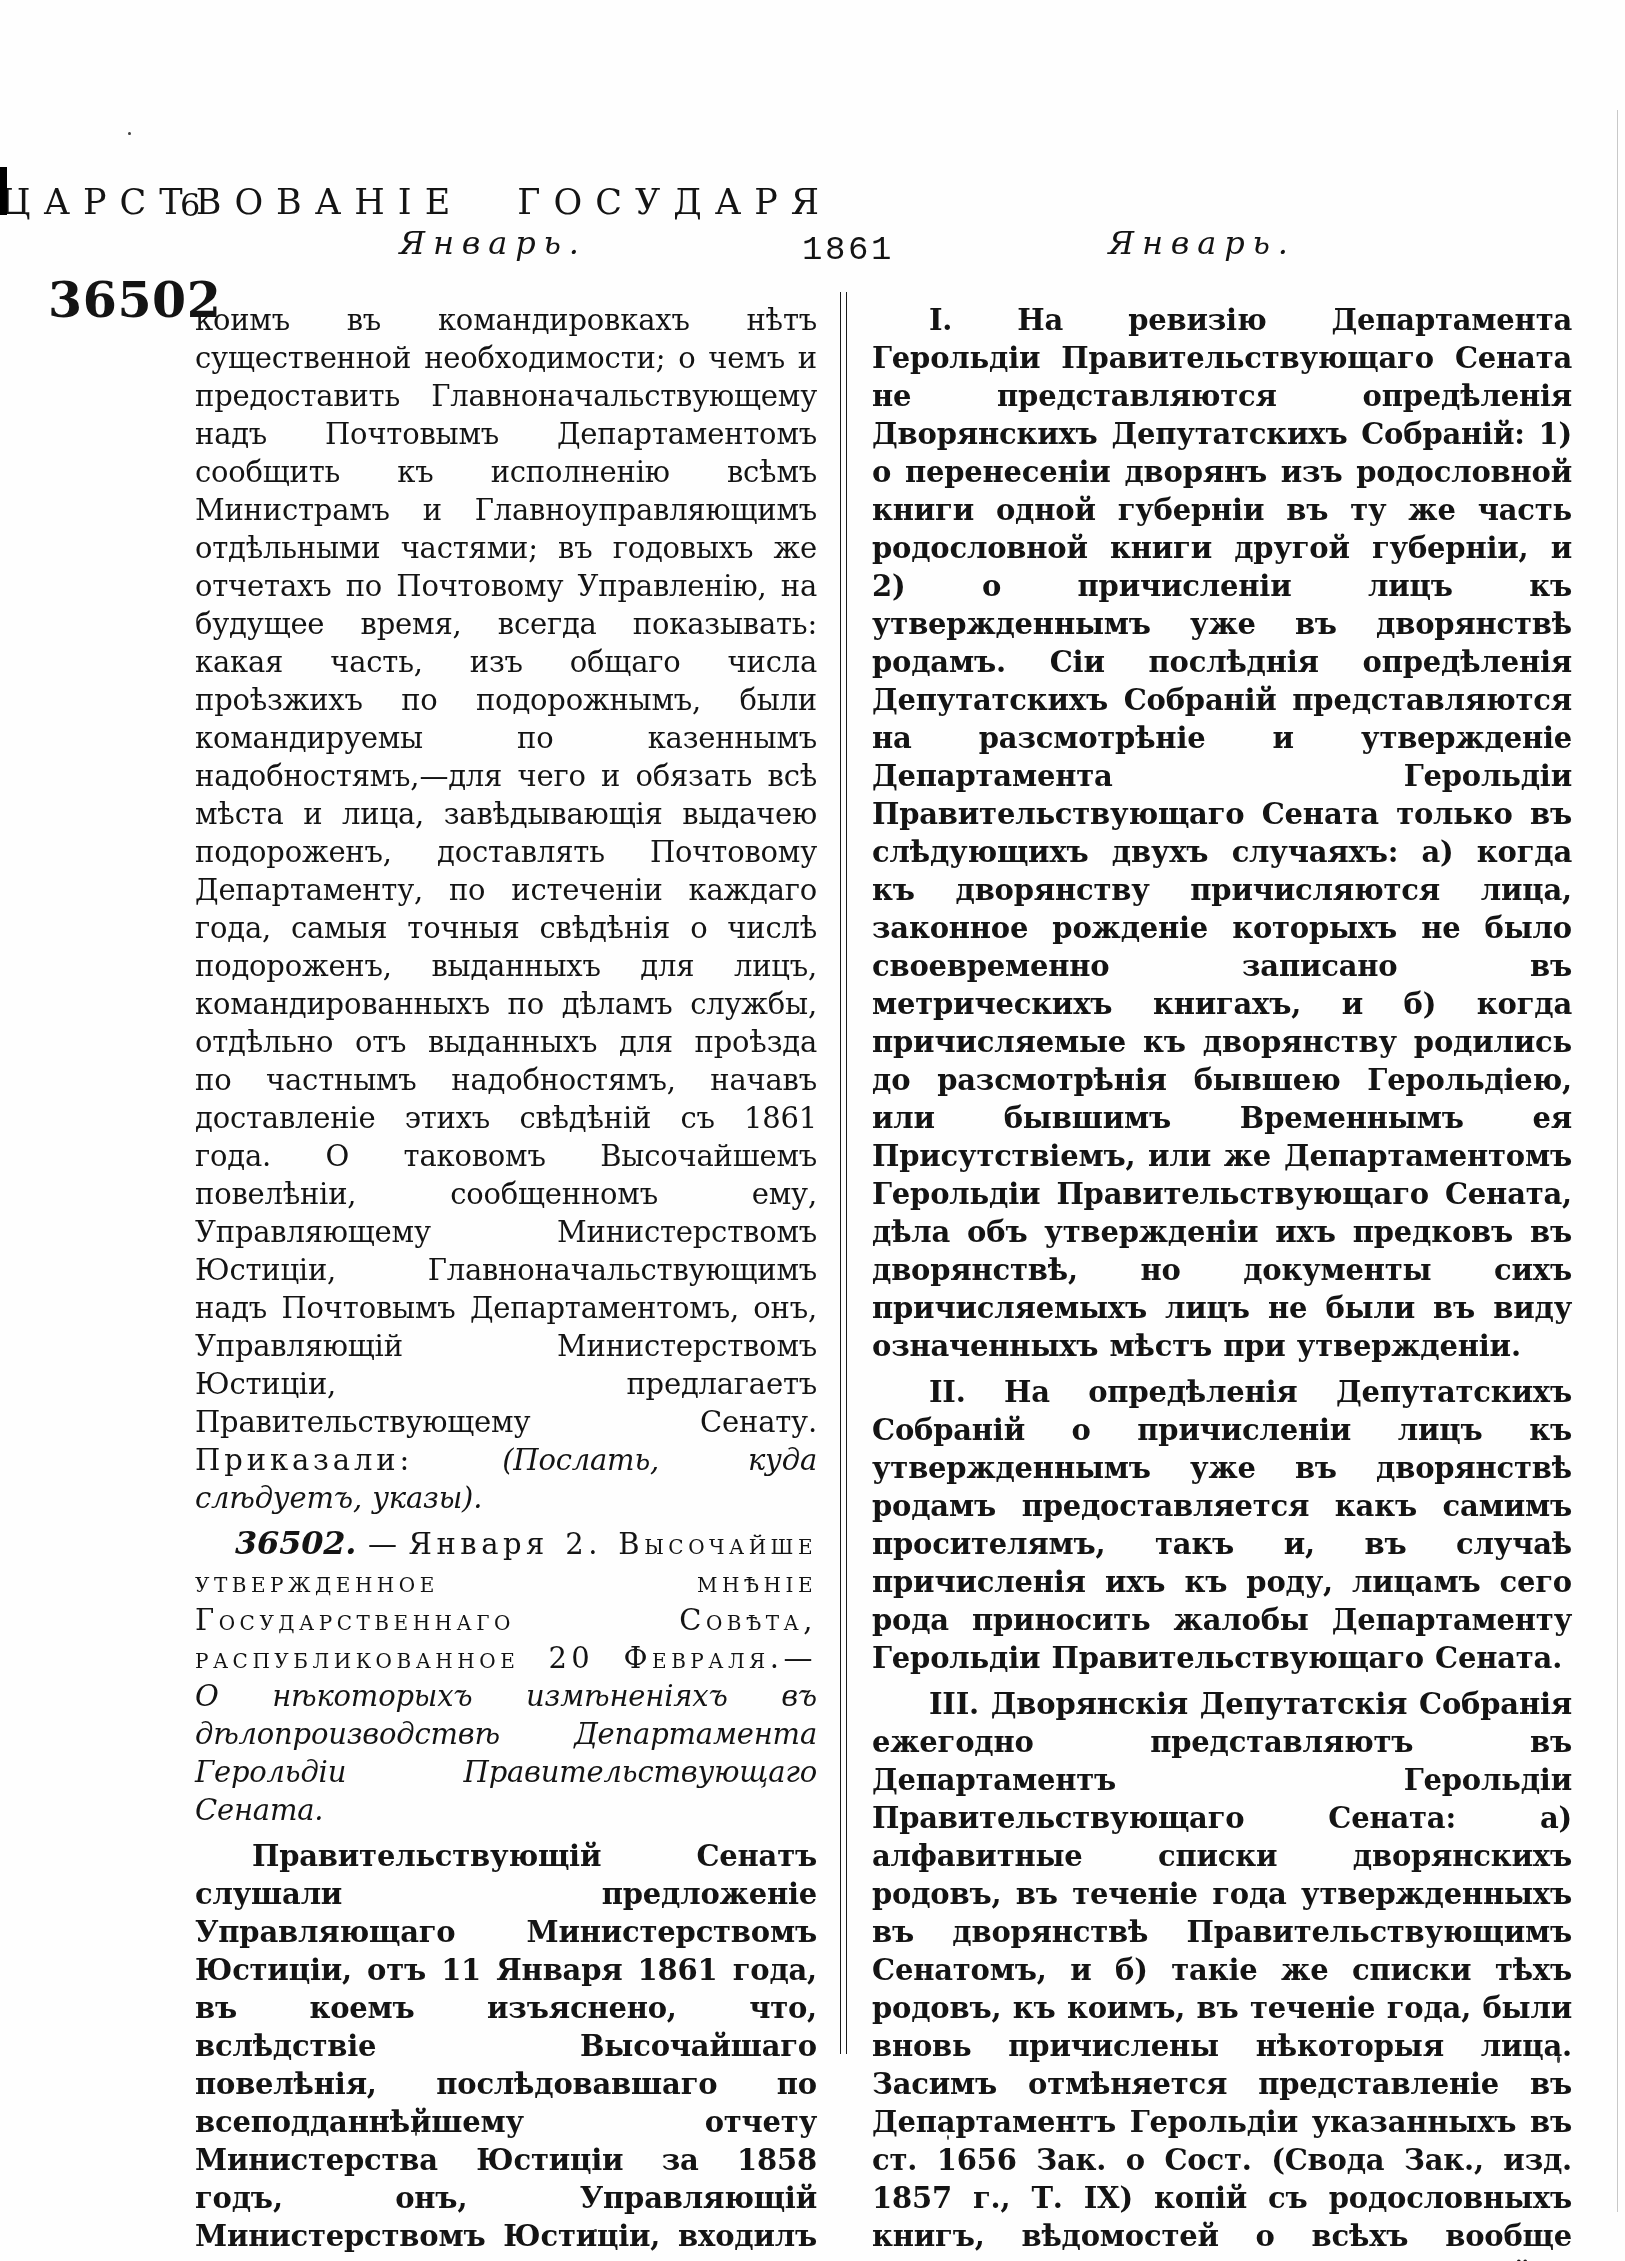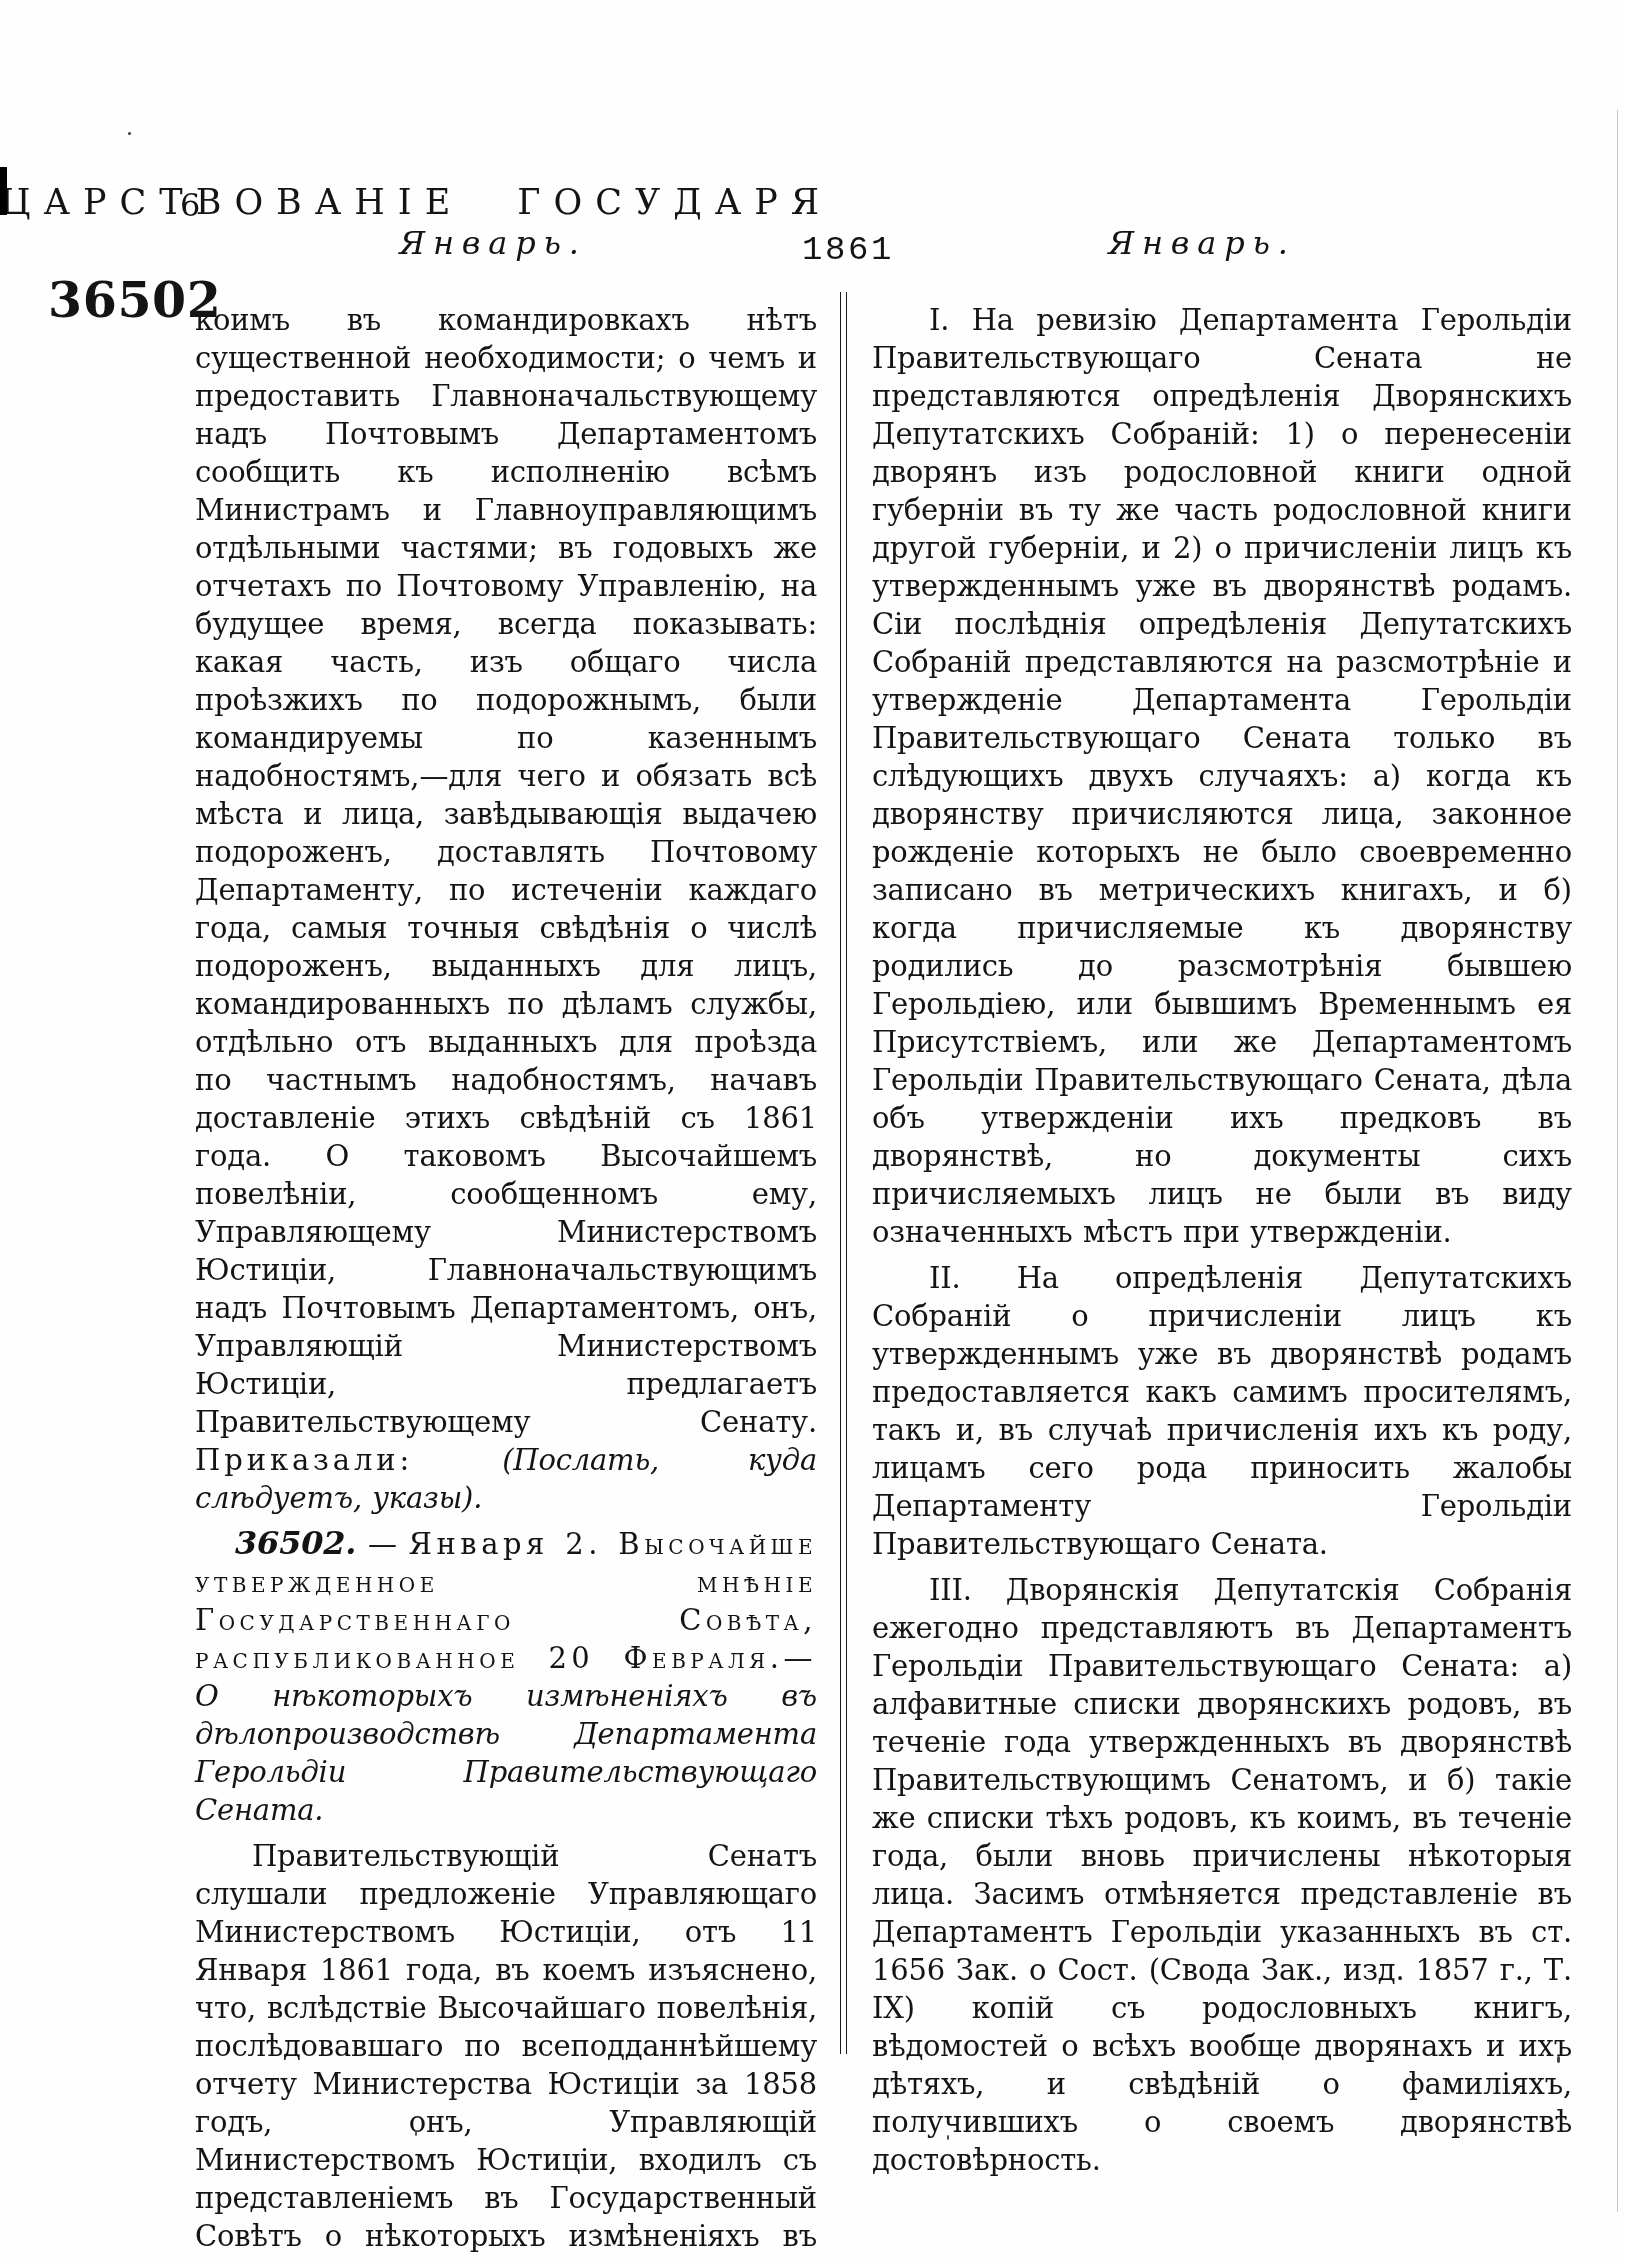--- a/index.html
+++ b/index.html
@@ -30,21 +30,21 @@
   
   .rule-double{position:absolute;left:840px;top:292px;height:1762px;width:5.2px;
     border-left:1.9px solid #1a1a1a;border-right:1.9px solid #1a1a1a;}
 
   
   .col{position:absolute;top:293px;font-size:29px;line-height:38px;
     text-align:justify;letter-spacing:-0.2px;word-spacing:1.3px;}
   .col-left{left:187px;width:638px;}
   .col-right{left:864px;width:716px;}
   .para{margin:8px;padding:0;}
-  .indent{text-indent:57px;}
+  .indent{text-indent:57px;font-weight:bold;}
   .entry-heading{text-indent:40px;}
   .entry-num{font-weight:bold;font-size:32px;line-height:1;font-style:italic;}
   .spaced{letter-spacing:3.9px;}
   .spaced-date{letter-spacing:4.5px;}
   .sc{font-variant:small-caps;letter-spacing:4.5px;}
   .it{font-style:italic;}
 
   
   .artifact-corner{position:absolute;left:0;top:167px;width:6.5px;height:48px;background:#000;}
   .edge-line{position:absolute;left:1617px;top:110px;height:2102px;width:1.3px;background:#9a9a9a;opacity:.55;}

